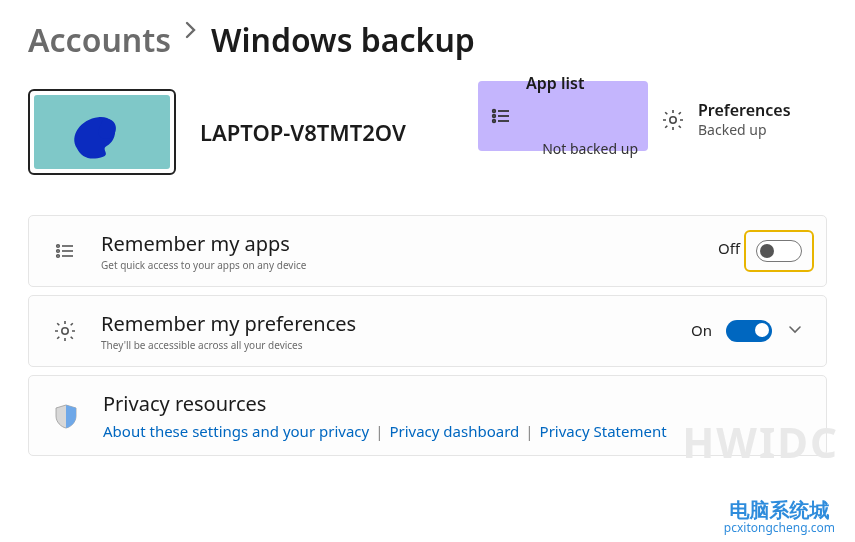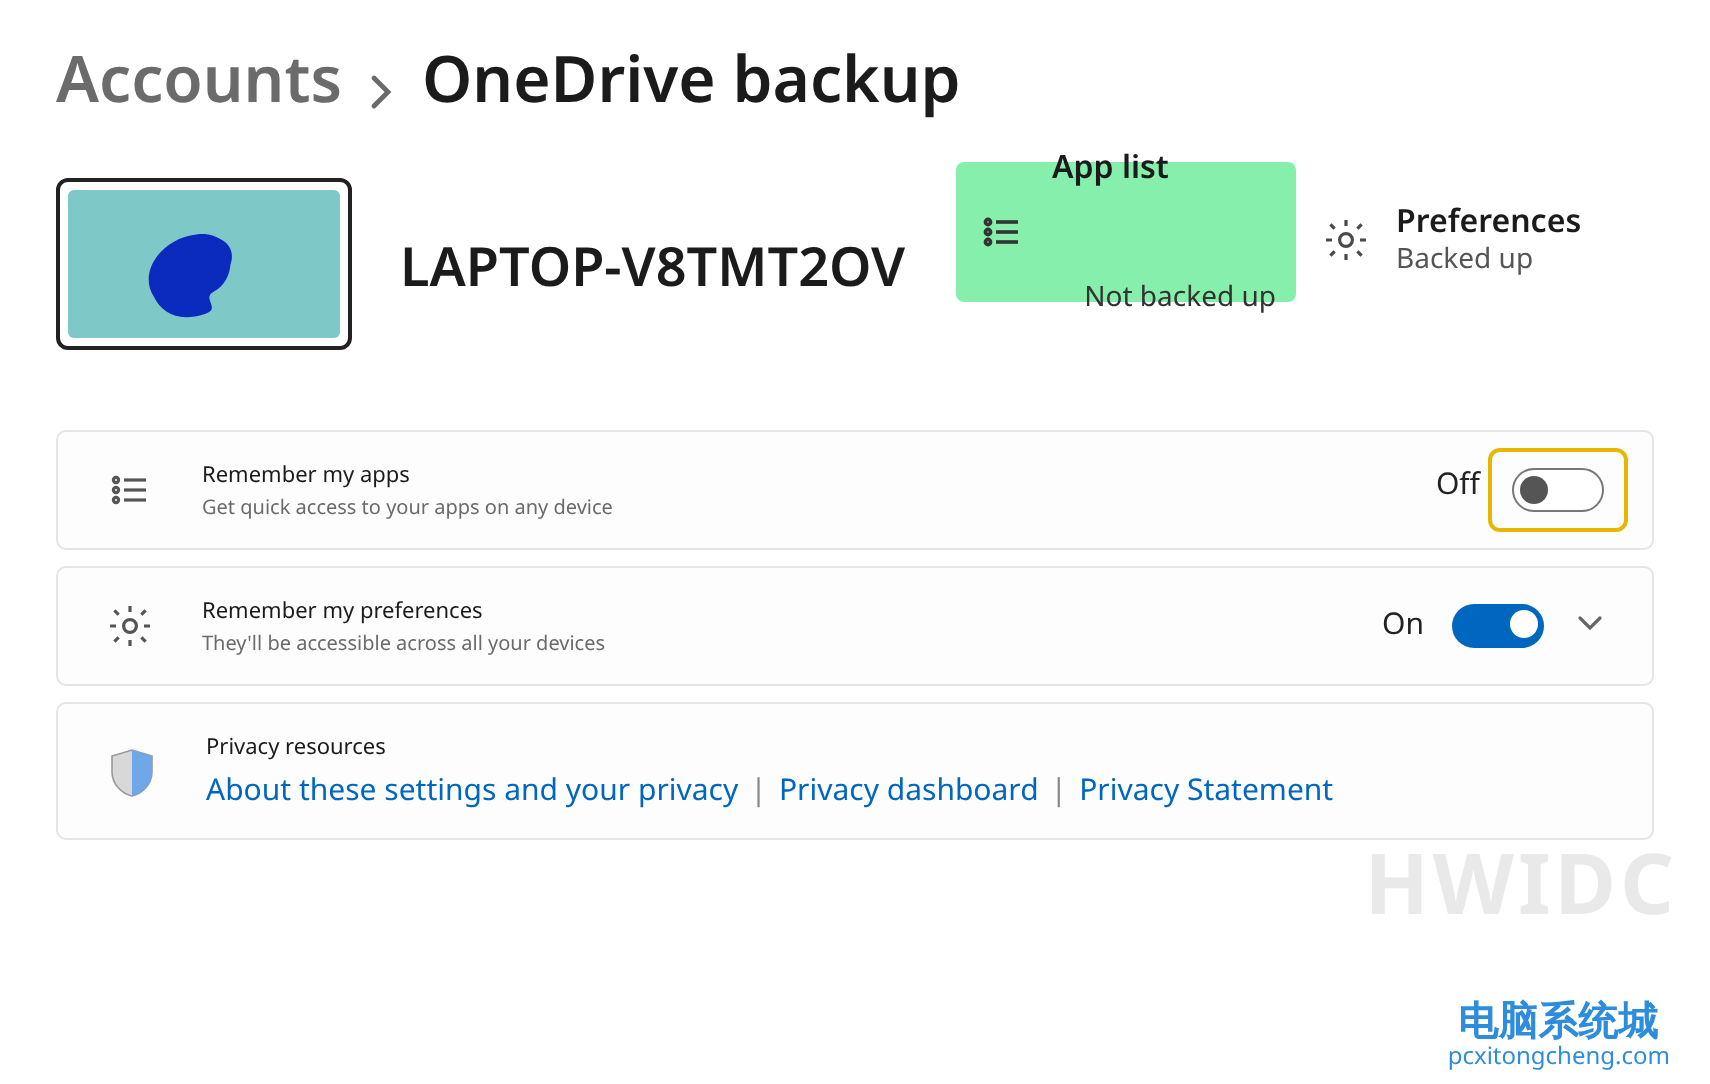--- a/index.html
+++ b/index.html
@@ -8,21 +8,21 @@
     background: #fff;
     color: #1b1b1b;
     width: 855px;
     height: 542px;
     overflow: hidden;
     position: relative;
     padding: 0 28px;
   }
   .breadcrumb {
     display: flex;
-    align-items: flex-end;
+    align-items: flex-start;
     gap: 14px;
     padding-top: 18px;
     margin-bottom: 28px;
   }
   .breadcrumb-parent {
     font-size: 32px;
     font-weight: 600;
     color: #6b6b6b;
   }
   .breadcrumb-sep {
@@ -59,37 +59,37 @@
     height: 100%;
     background: #7fc8c8;
     border-radius: 3px;
     display: flex;
     align-items: center;
     justify-content: center;
     overflow: hidden;
   }
   .avatar-inner svg { width: 80%; height: 80%; }
   .device-name {
-    font-size: 27px;
+    font-size: 22px;
     font-weight: 600;
   }
   .status-grid {
     display: grid;
     grid-template-columns: 170px 190px;
     column-gap: 8px;
     row-gap: 22px;
   }
   .status-cell {
     display: flex;
     align-items: center;
     gap: 12px;
     padding: 0 4px;
   }
   .status-cell.highlight {
-    background: #86efac;
+    background: #c4b5fd;
     border-radius: 4px;
     padding: 8px 10px 8px 10px;
     justify-content: flex-start;
     height: 70px;
     margin-top: -8px;
   }
   .status-icon {
     width: 26px;
     height: 26px;
     flex: 0 0 auto;
@@ -115,21 +115,21 @@
     margin-bottom: 8px;
     gap: 22px;
     position: relative;
   }
   .card-icon {
     width: 28px; height: 28px;
     display:flex; align-items:center; justify-content:center;
     color:#555;
   }
   .card-body { flex:1; }
-  .card-title { font-size: 11px; font-weight: 400; color:#1b1b1b; }
+  .card-title { font-size: 20px; font-weight: 400; color:#1b1b1b; }
   .card-sub { font-size: 10px; color: #6b6b6b; margin-top:1px;}
   .card-controls { display:flex; gap:14px; }
   .state-label { font-size:15px; color:#222; }
   .toggle {
     width: 46px; height: 22px;
     border-radius: 11px;
     position: relative;
     cursor: pointer;
   }
   .toggle-off {
@@ -191,21 +191,21 @@
 </head>
 <body>
 
 <div class="breadcrumb">
   <span class="breadcrumb-parent">Accounts</span>
   <span class="breadcrumb-sep">
     <svg width="12" height="18" viewBox="0 0 12 18">
         <path d="M2 2 L9 9 L2 16" stroke="#6b6b6b" stroke-width="2.4" fill="none" stroke-linecap="round"></path>
       </svg>
   </span>
-  <span class="breadcrumb-current">OneDrive backup</span>
+  <span class="breadcrumb-current">Windows backup</span>
 </div>
 
 <div class="top-row">
   <div class="device-section">
     <div class="avatar-frame">
       <div class="avatar-inner">
         <svg viewBox="0 0 100 70">
           <path d="M20 55 C10 40 25 20 45 18 C70 15 70 45 55 52 C48 56 60 62 50 65 C35 70 25 65 20 55 Z" fill="#0b2bbf"></path>
           <path d="M52 20 C62 18 70 28 64 38 C58 48 42 44 46 32 C48 26 50 21 52 20 Z" fill="#0b2bbf"></path>
         </svg>

